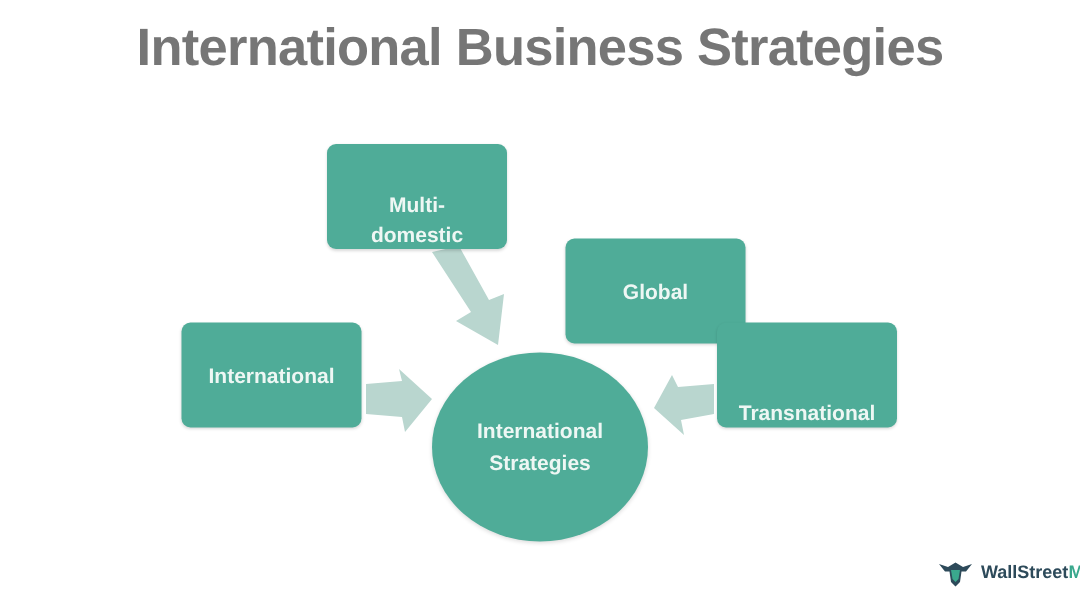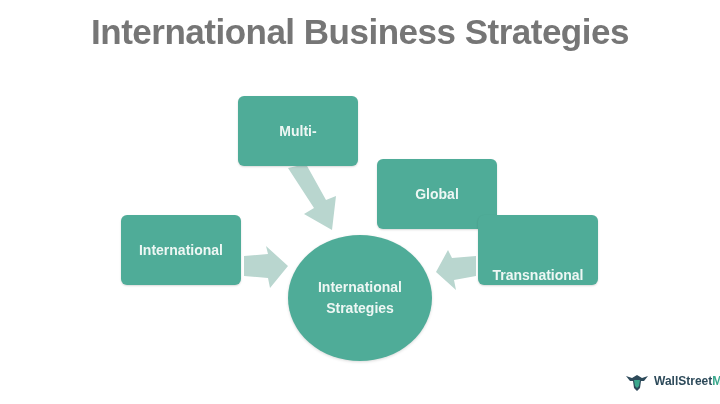--- a/index.html
+++ b/index.html
@@ -38,23 +38,24 @@
 
   <g>
     <polygon points="244,256 268,254 266,246 288,266 270,288 268,278 244,276" fill="#b9d6cf"></polygon>
   </g>
 
   <g>
     <polygon points="476,256 476,276 454,280 456,290 436,272 448,250 452,258" fill="#b9d6cf"></polygon>
   </g>
 </svg>
 
-<div class="box" style="left:238px; top:96px;">
+<div class="box" style="left:218px; top:96px;align-items:flex-end;">
   <div>
     <div>Multi-</div>
+    <div>domestic</div>
   </div>
 </div>
 
 <div class="box" style="left:377px; top:111px;margin-top:48px;">
   <span>Global</span>
 </div>
 
 <div class="box" style="left:121px; top:215px;">
   <span>International</span>
 </div>

